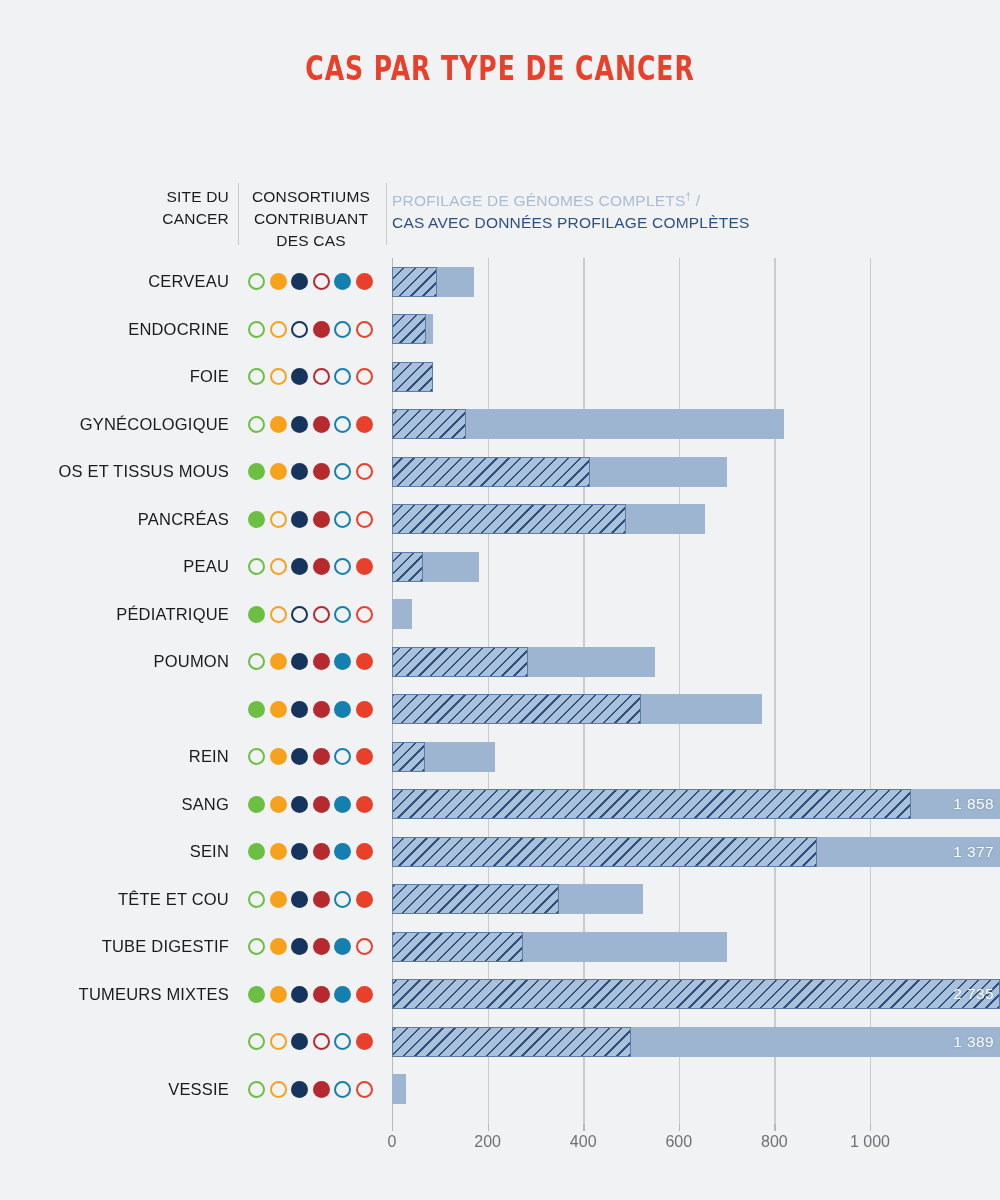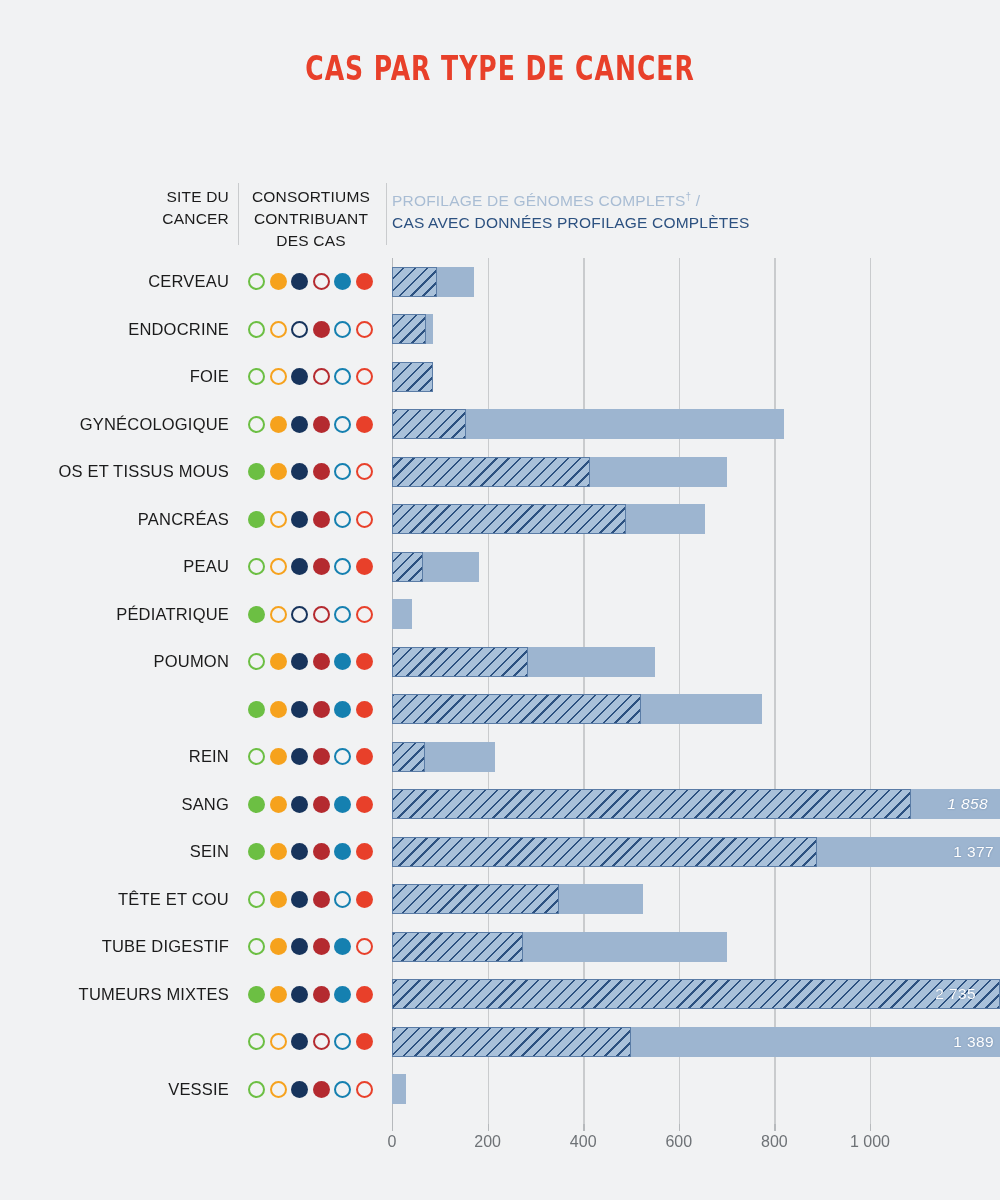--- a/index.html
+++ b/index.html
@@ -396,21 +396,21 @@
           <div class="dot" style="background: rgb(246, 162, 29);"></div>
           <div class="dot" style="background: rgb(23, 52, 92);"></div>
           <div class="dot" style="background: rgb(180, 42, 47);"></div>
           <div class="dot" style="background: rgb(21, 128, 176);"></div>
           <div class="dot" style="background: rgb(232, 64, 42);"></div>
         </div>
         <div class="bar-wrap" style="width: 608px;">
           <div class="bar" style="width: 608px;">
             <div class="seg-total" style="width: 608px;"></div>
             <div class="seg-hatch" style="width: 518.63px;"></div>
-            <div class="bar-value" style="right: 12px; font-style: italic;">1 858</div>
+            <div class="bar-value" style="right: 6px;">1 858</div>
           </div>
         </div>
       </div>
       <div class="row" style="top: 570px;">
         <div class="row-label">SEIN</div>
         <div class="dots">
           <div class="dot" style="background: rgb(108, 191, 67);"></div>
           <div class="dot" style="background: rgb(246, 162, 29);"></div>
           <div class="dot" style="background: rgb(23, 52, 92);"></div>
           <div class="dot" style="background: rgb(180, 42, 47);"></div>
@@ -466,21 +466,21 @@
           <div class="dot" style="background: rgb(246, 162, 29);"></div>
           <div class="dot" style="background: rgb(23, 52, 92);"></div>
           <div class="dot" style="background: rgb(180, 42, 47);"></div>
           <div class="dot" style="background: rgb(21, 128, 176);"></div>
           <div class="dot" style="background: rgb(232, 64, 42);"></div>
         </div>
         <div class="bar-wrap" style="width: 608px;">
           <div class="bar" style="width: 608px;">
             <div class="seg-total" style="width: 608px;"></div>
             <div class="seg-hatch" style="width: 608px;"></div>
-            <div class="bar-value" style="right: 24px;">2 735</div>
+            <div class="bar-value" style="right: 6px;">2 735</div>
           </div>
         </div>
       </div>
       <div class="row" style="top: 760px;">
         <div class="dots">
           <div class="dot off" style="border-color: rgb(108, 191, 67);"></div>
           <div class="dot off" style="border-color: rgb(246, 162, 29);"></div>
           <div class="dot" style="background: rgb(23, 52, 92);"></div>
           <div class="dot off" style="border-color: rgb(180, 42, 47);"></div>
           <div class="dot off" style="border-color: rgb(21, 128, 176);"></div>

